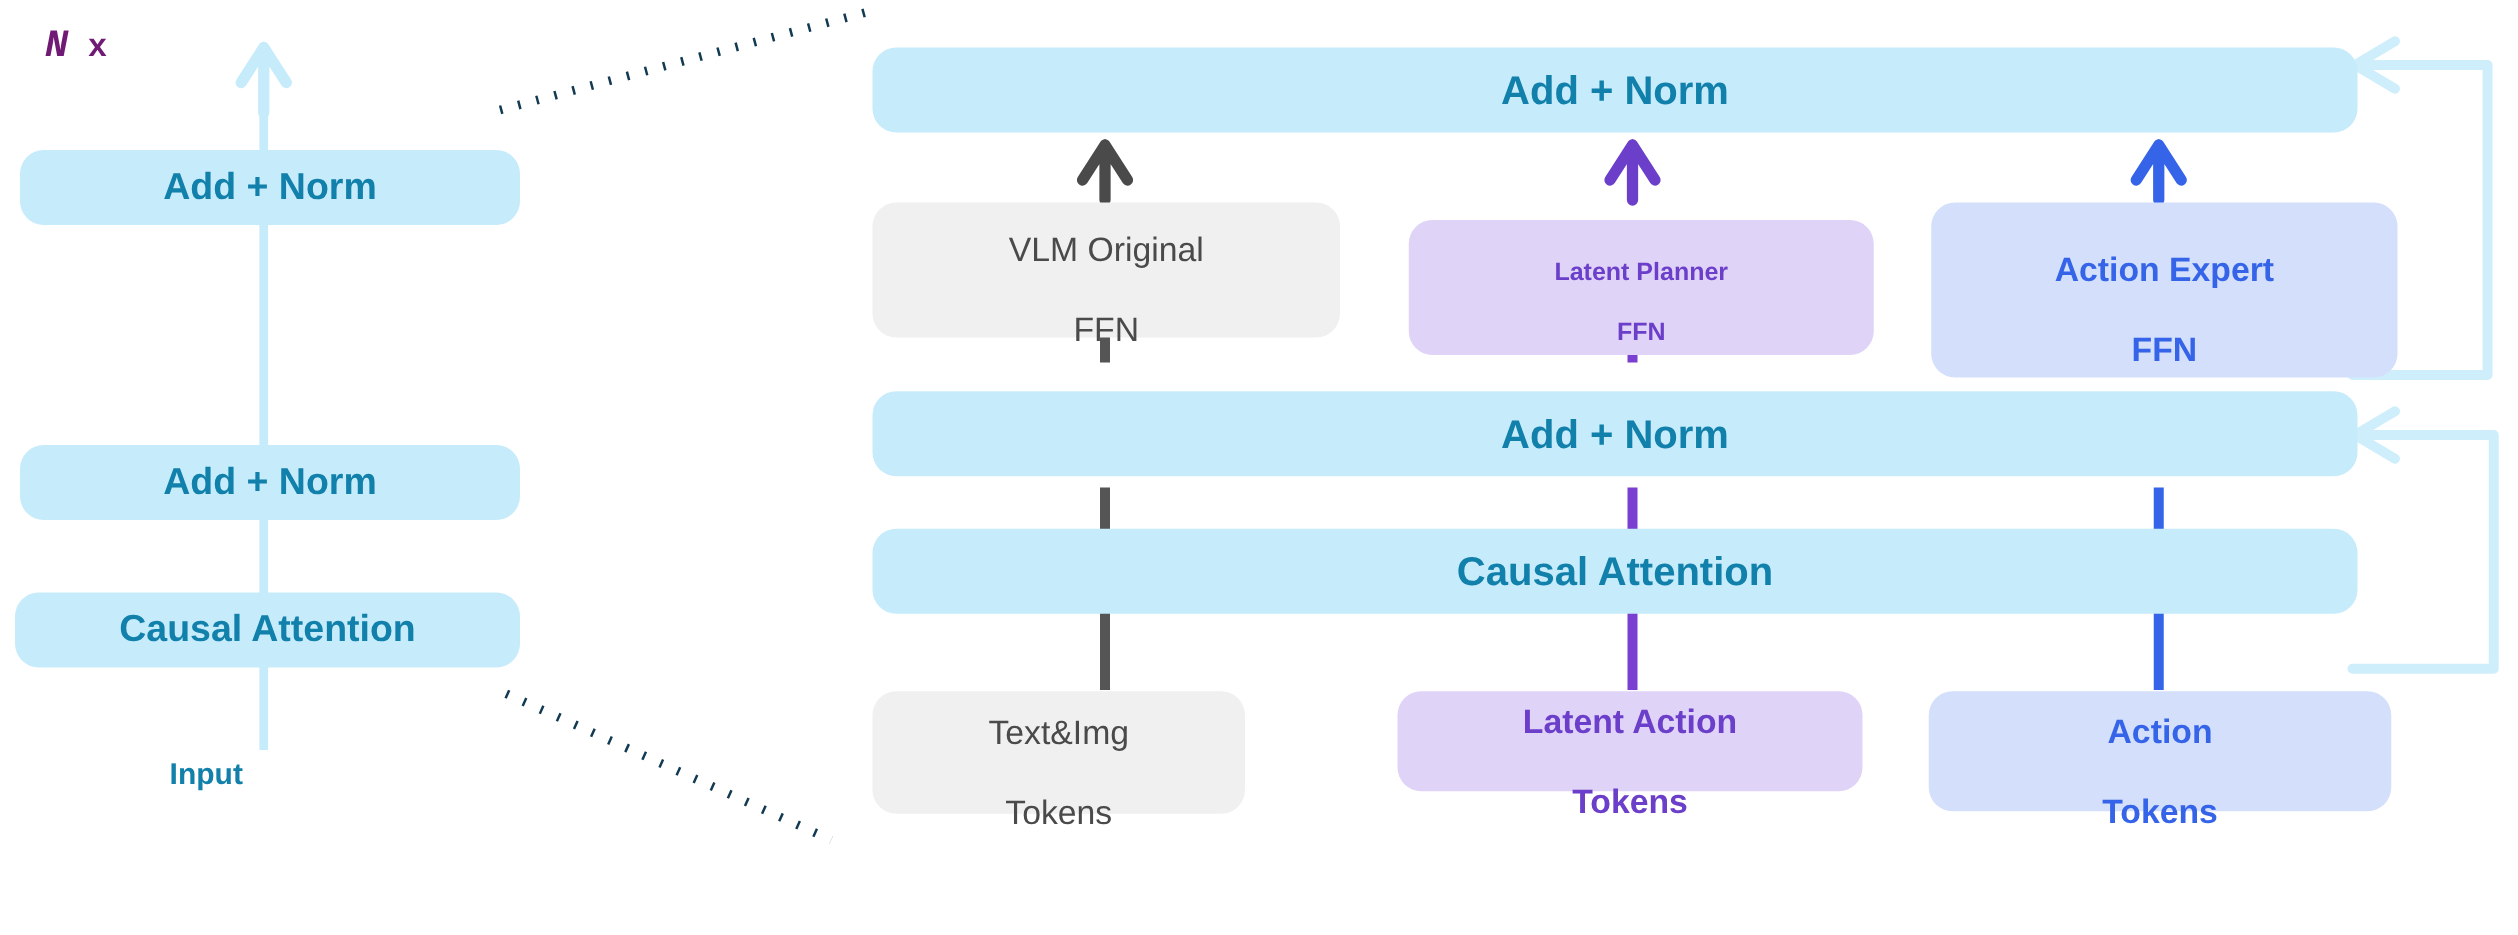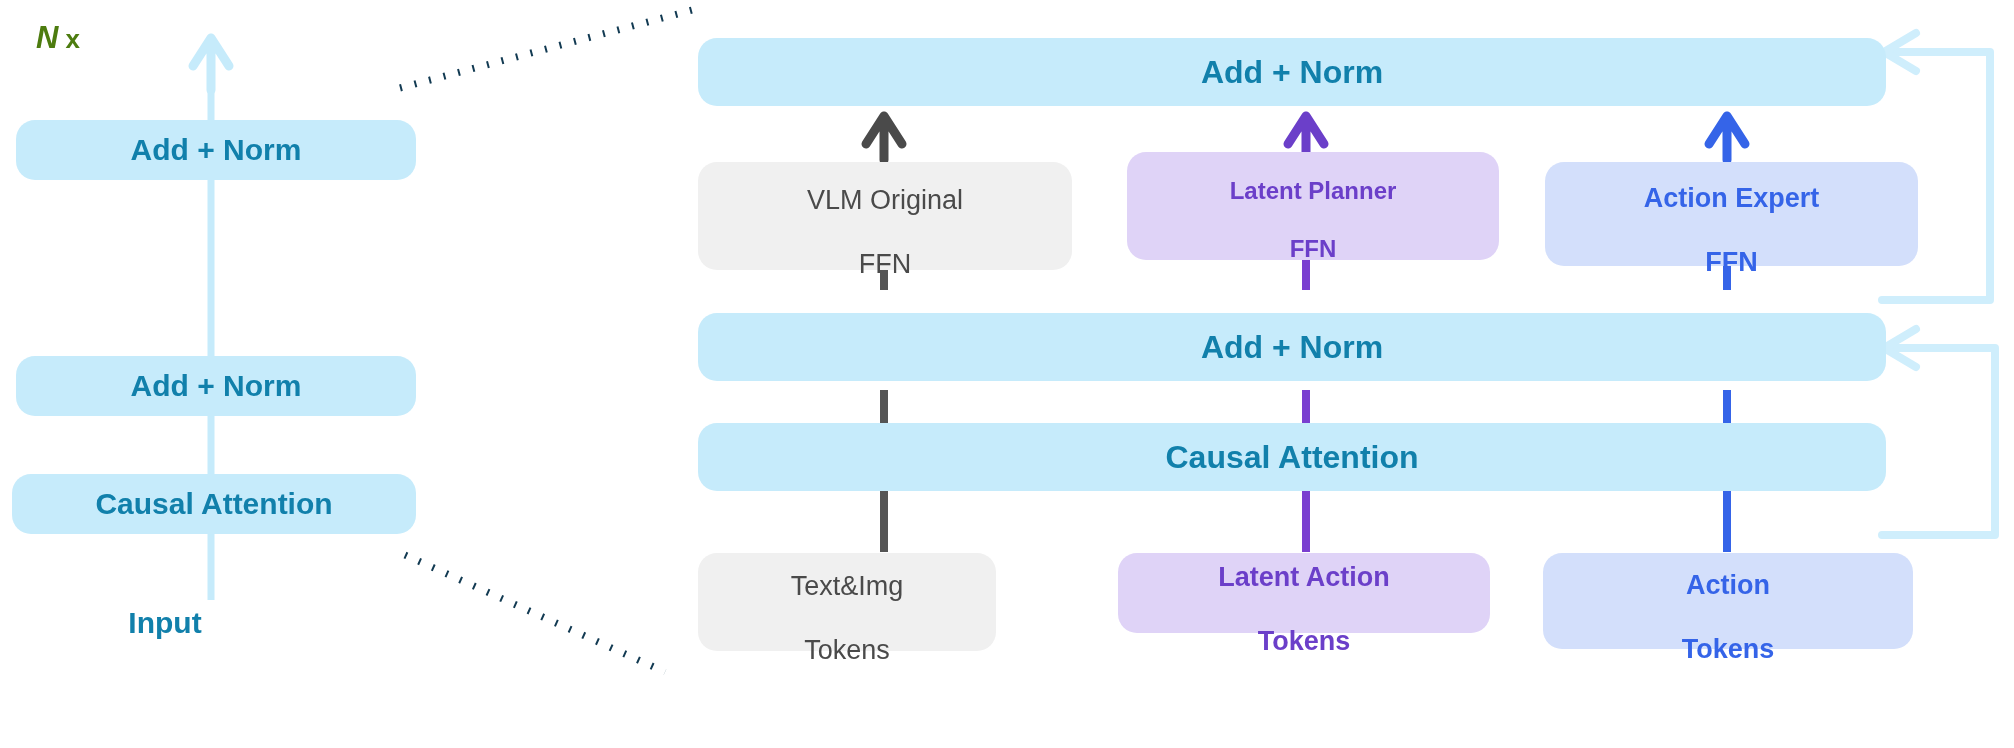--- a/index.html
+++ b/index.html
@@ -26,28 +26,28 @@
   .blue{background:#d3dffb;color:#3564e8;font-weight:bold;}
 
   .label{position:absolute;white-space:nowrap;}
 
   svg.overlay{position:absolute;left:0;top:0;width:2014px;height:748px;
               pointer-events:none;overflow:visible;}
 
   
   #nx{
     left:36px;top:20px;
-    font-size:31px;color:#4d7c0f;font-weight:bold;
+    font-size:31px;color:#701a75;font-weight:bold;font-family:Liberation Mono, monospace;
   }
   #nx i{font-style:italic;}
   #nx span.xs{font-style:normal;font-weight:bold;font-size:26px;}
 
   #input-label{
     left:0px;top:606px;width:330px;text-align:center;
-    font-size:30px;color:#1180ab;font-weight:bold;
+    font-size:24px;color:#1180ab;font-weight:bold;
   }
 
   #caption{
     left:700px;top:694px;width:700px;text-align:center;
     font-size:32px;color:#555555;font-weight:bold;letter-spacing:.2px;
   }
 </style>
 </head>
 <body>
 
@@ -104,28 +104,28 @@
     <span>Add + Norm</span>
   </div>
 
   <div class="box grey" style="left:698px;top:162px;width:374px;height:108px;font-size:27px;">
     <span>
       <span>VLM Original</span><br>
       <span>FFN</span>
     </span>
   </div>
 
-  <div class="box purple" style="left:1127px;top:152px;width:372px;height:108px;font-size:24px;">
+  <div class="box purple" style="left:1127px;top:176px;width:372px;height:108px;font-size:20px;">
     <span>
       <span>Latent Planner</span><br>
       <span>FFN</span>
     </span>
   </div>
 
-  <div class="box blue" style="left:1545px;top:162px;width:373px;height:104px;font-size:27px;">
+  <div class="box blue" style="left:1545px;top:162px;width:373px;height:140px;font-size:27px;">
     <span>
       <span>Action Expert</span><br>
       <span>FFN</span>
     </span>
   </div>
 
   <div class="box cyan" style="left:698px;top:313px;width:1188px;height:68px;font-size:32px;">
     <span>Add + Norm</span>
   </div>
 

